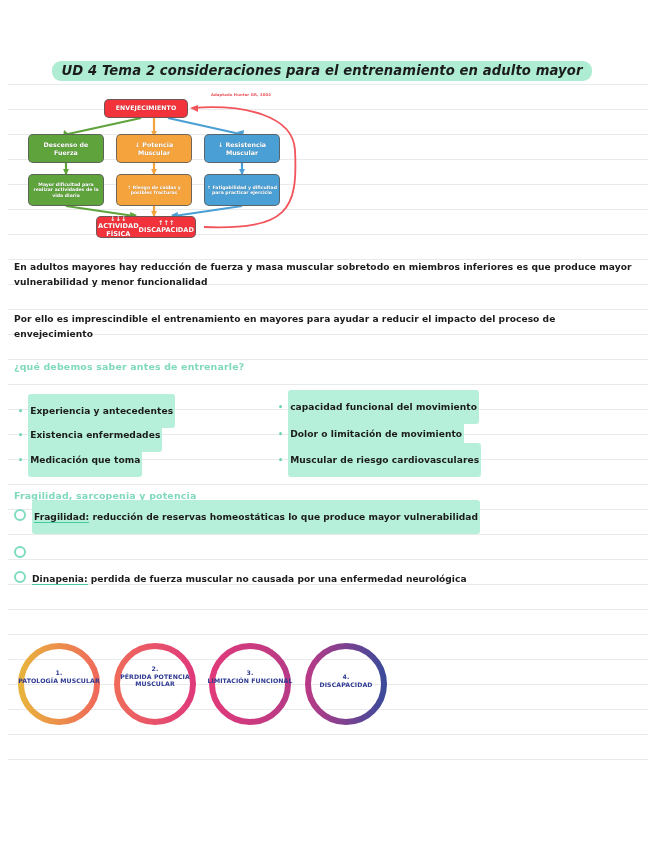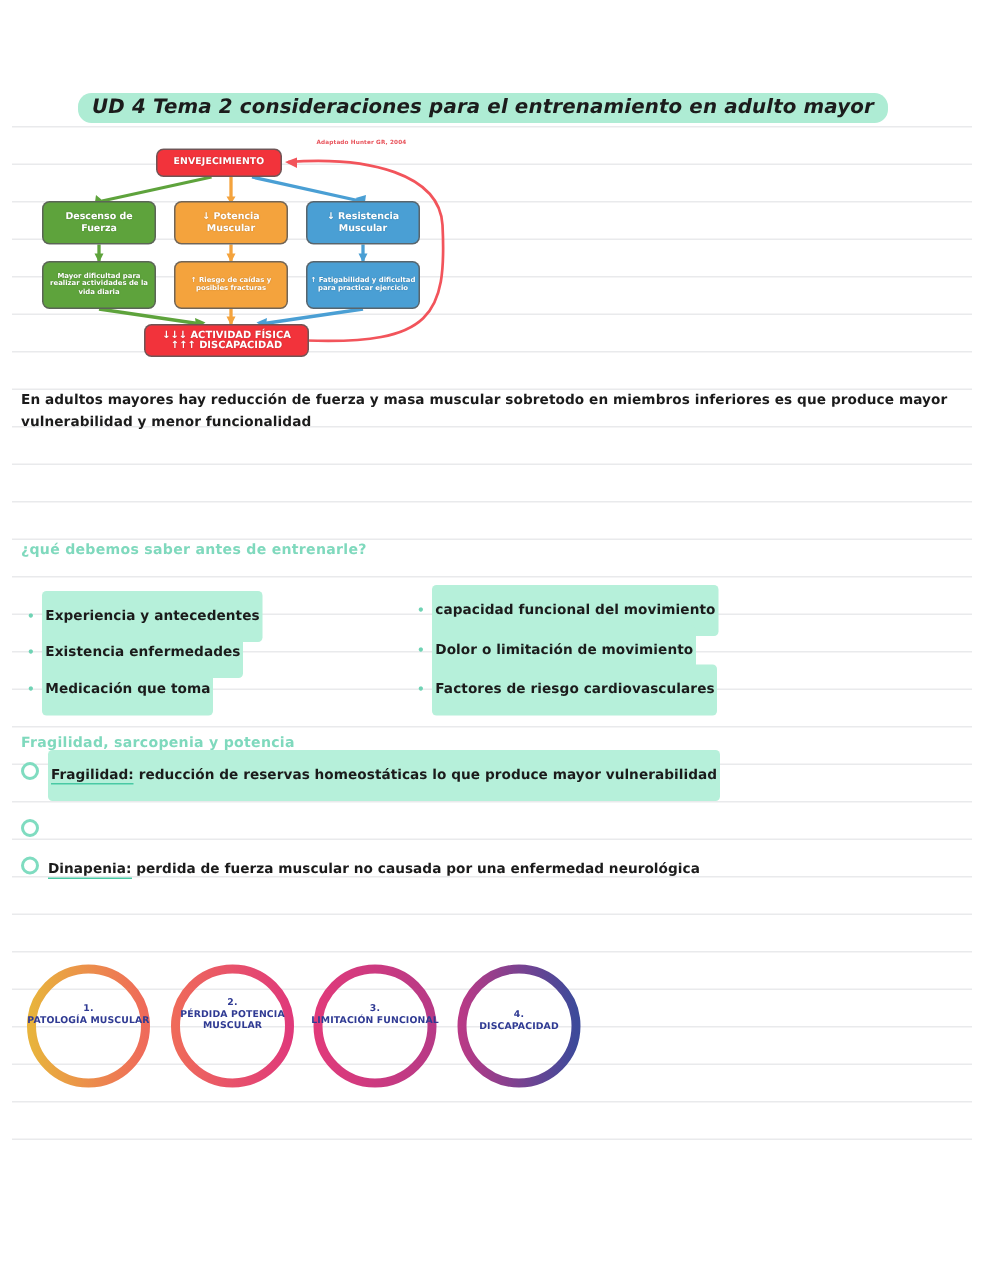--- a/index.html
+++ b/index.html
@@ -36,21 +36,21 @@
     text-shadow:0 0 1px rgba(0,0,0,.25);
     padding:1px 2px;
   }
   .n-aging{left:88px;top:9px;width:84px;height:19px;background:#f2333b;font-size:6.2px;letter-spacing:.1px;}
   .n-green1{left:12px;top:44px;width:76px;height:29px;background:#5ea33c;font-size:6.3px;}
   .n-orange1{left:100px;top:44px;width:76px;height:29px;background:#f4a33d;font-size:6.3px;}
   .n-blue1{left:188px;top:44px;width:76px;height:29px;background:#4a9fd4;font-size:6.3px;}
   .n-green2{left:12px;top:84px;width:76px;height:32px;background:#5ea33c;font-size:4.6px;font-weight:600;}
   .n-orange2{left:100px;top:84px;width:76px;height:32px;background:#f4a33d;font-size:4.6px;font-weight:600;}
   .n-blue2{left:188px;top:84px;width:76px;height:32px;background:#4a9fd4;font-size:4.6px;font-weight:600;}
-  .n-red2{left:80px;top:126px;width:110px;height:22px;background:#f2333b;font-size:6.6px;flex-direction:column;}
+  .n-red2{left:80px;top:126px;width:100px;height:22px;background:#f2333b;font-size:6.6px;flex-direction:row;}
   .n-red2 span{display:block;}
   .cite{
     position:absolute;left:195px;top:2px;width:95px;
     font-size:3.8px;font-weight:700;color:#e8535b;letter-spacing:.1px;
   }
 
   
   .para{
     position:absolute;left:14px;right:24px;
     font-size:9.1px;color:#1b1b1b;font-weight:600;line-height:15px;
@@ -182,20 +182,21 @@
     <div class="node n-orange2">↑ Riesgo de caídas y posibles fracturas</div>
     <div class="node n-blue2">↑ Fatigabilidad y dificultad para practicar ejercicio</div>
     <div class="node n-red2">
       <span>↓↓↓ ACTIVIDAD FÍSICA</span>
       <span>↑↑↑ DISCAPACIDAD</span>
     </div>
     <div class="cite">Adaptado Hunter GR, 2004</div>
   </div>
 
   <div class="para p1">En adultos mayores hay reducción de fuerza y masa muscular sobretodo en miembros inferiores es que produce mayor vulnerabilidad y menor funcionalidad</div>
+  <div class="para p2">Por ello es imprescindible el entrenamiento en mayores para ayudar a reducir el impacto del proceso de envejecimiento</div>
 
   <div class="sec-head h-know">¿qué debemos saber antes de entrenarle?</div>
 
   <div class="bullet b-l1">
     <span class="dot">•</span>
     <span class="hl">Experiencia y antecedentes</span>
   </div>
   <div class="bullet b-l2">
     <span class="dot">•</span>
     <span class="hl">Existencia enfermedades</span>
@@ -208,21 +209,21 @@
   <div class="bullet b-r1">
     <span class="dot">•</span>
     <span class="hl">capacidad funcional del movimiento</span>
   </div>
   <div class="bullet b-r2">
     <span class="dot">•</span>
     <span class="hl">Dolor o limitación de movimiento</span>
   </div>
   <div class="bullet b-r3">
     <span class="dot">•</span>
-    <span class="hl">Factores de riesgo cardiovasculares</span>
+    <span class="hl">Muscular de riesgo cardiovasculares</span>
   </div>
 
   <div class="sec-head h-frag">Fragilidad, sarcopenia y potencia</div>
 
   <div class="defrow d1">
     <span class="ring"></span>
     <span class="hl"><span class="und">Fragilidad:</span> <span>reducción de reservas homeostáticas lo que produce mayor vulnerabilidad</span></span>
   </div>
   <div class="defrow d2">
     <span class="ring"></span>

